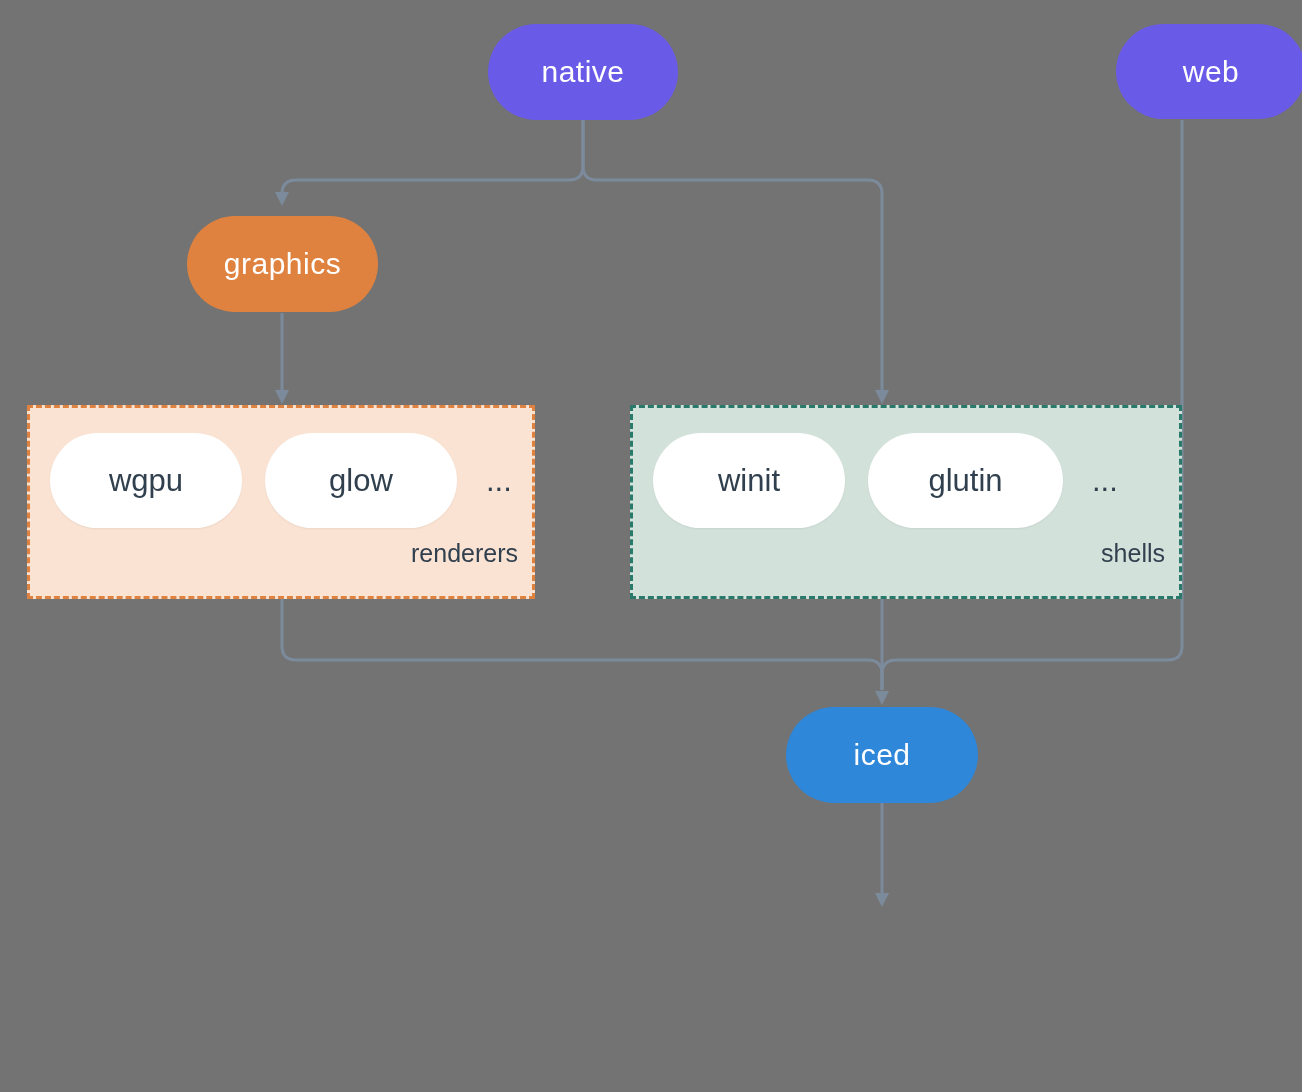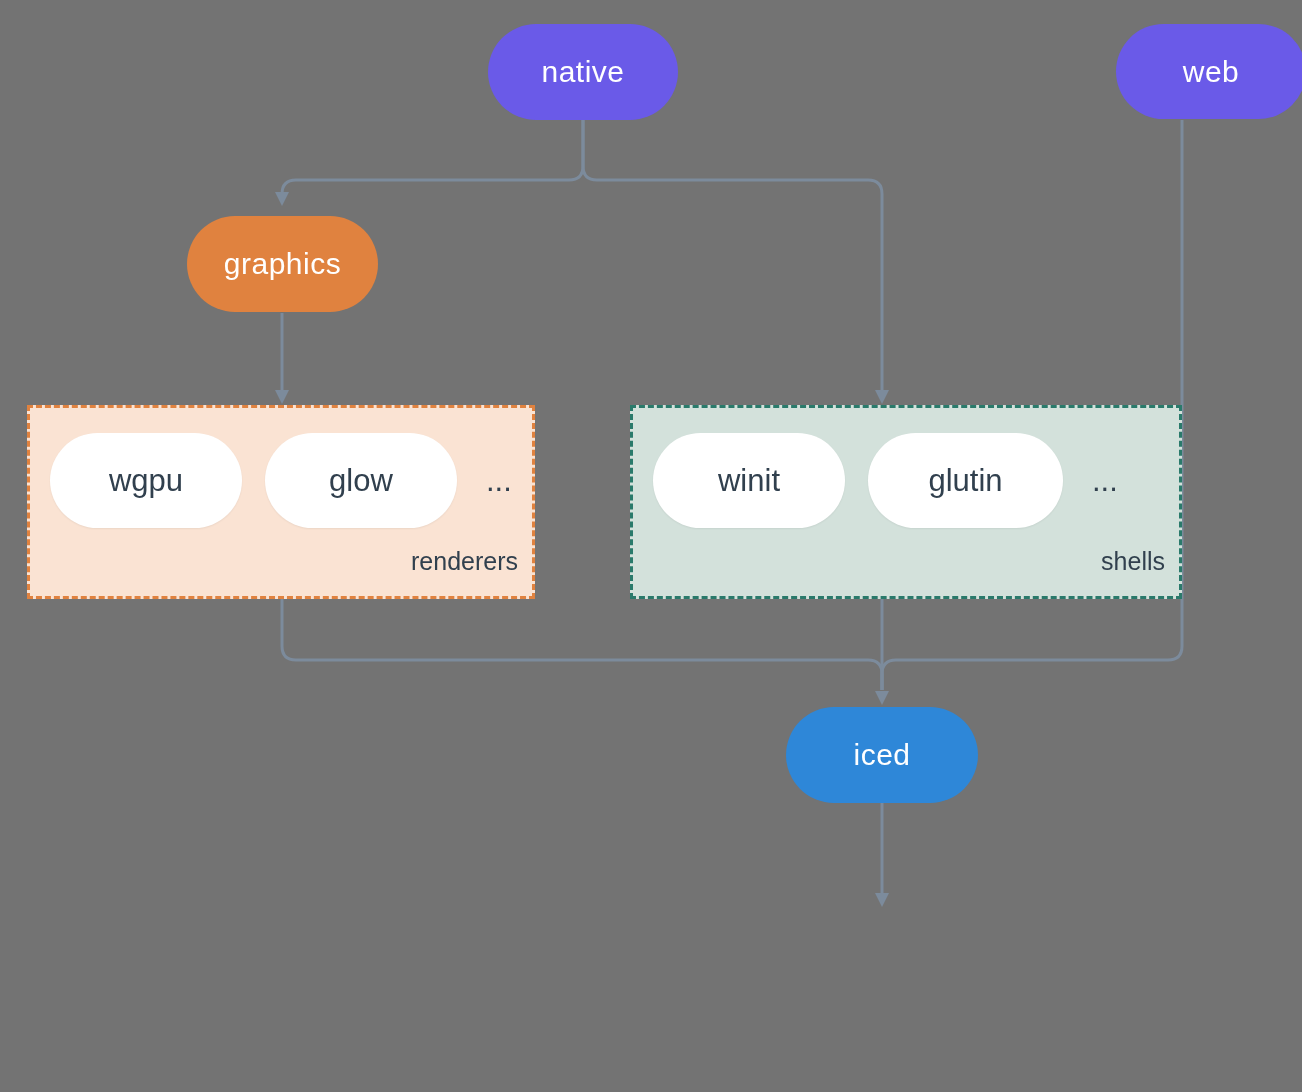--- a/index.html
+++ b/index.html
@@ -47,21 +47,21 @@
     background:#FFFFFF;border-radius:48px;
     display:flex;align-items:center;justify-content:center;
     color:#31404E;font-size:31px;
     box-shadow:0 1px 2px rgba(0,0,0,0.06);
   }
   .ellipsis{
     color:#31404E;font-size:31px;
     padding-left:6px;
   }
   .group-label{
-    position:absolute;right:14px;bottom:20px;
+    position:absolute;right:14px;bottom:28px;
     color:#31404E;font-size:25px;
   }
   .app-box{
     position:absolute;
     left:720px;top:911px;width:325px;height:156px;
     box-sizing:border-box;
     background:#D4E5F8;border:3px solid #2E87D8;
     display:flex;align-items:center;justify-content:center;
     text-align:center;
     color:#31404E;font-size:33px;line-height:47px;

